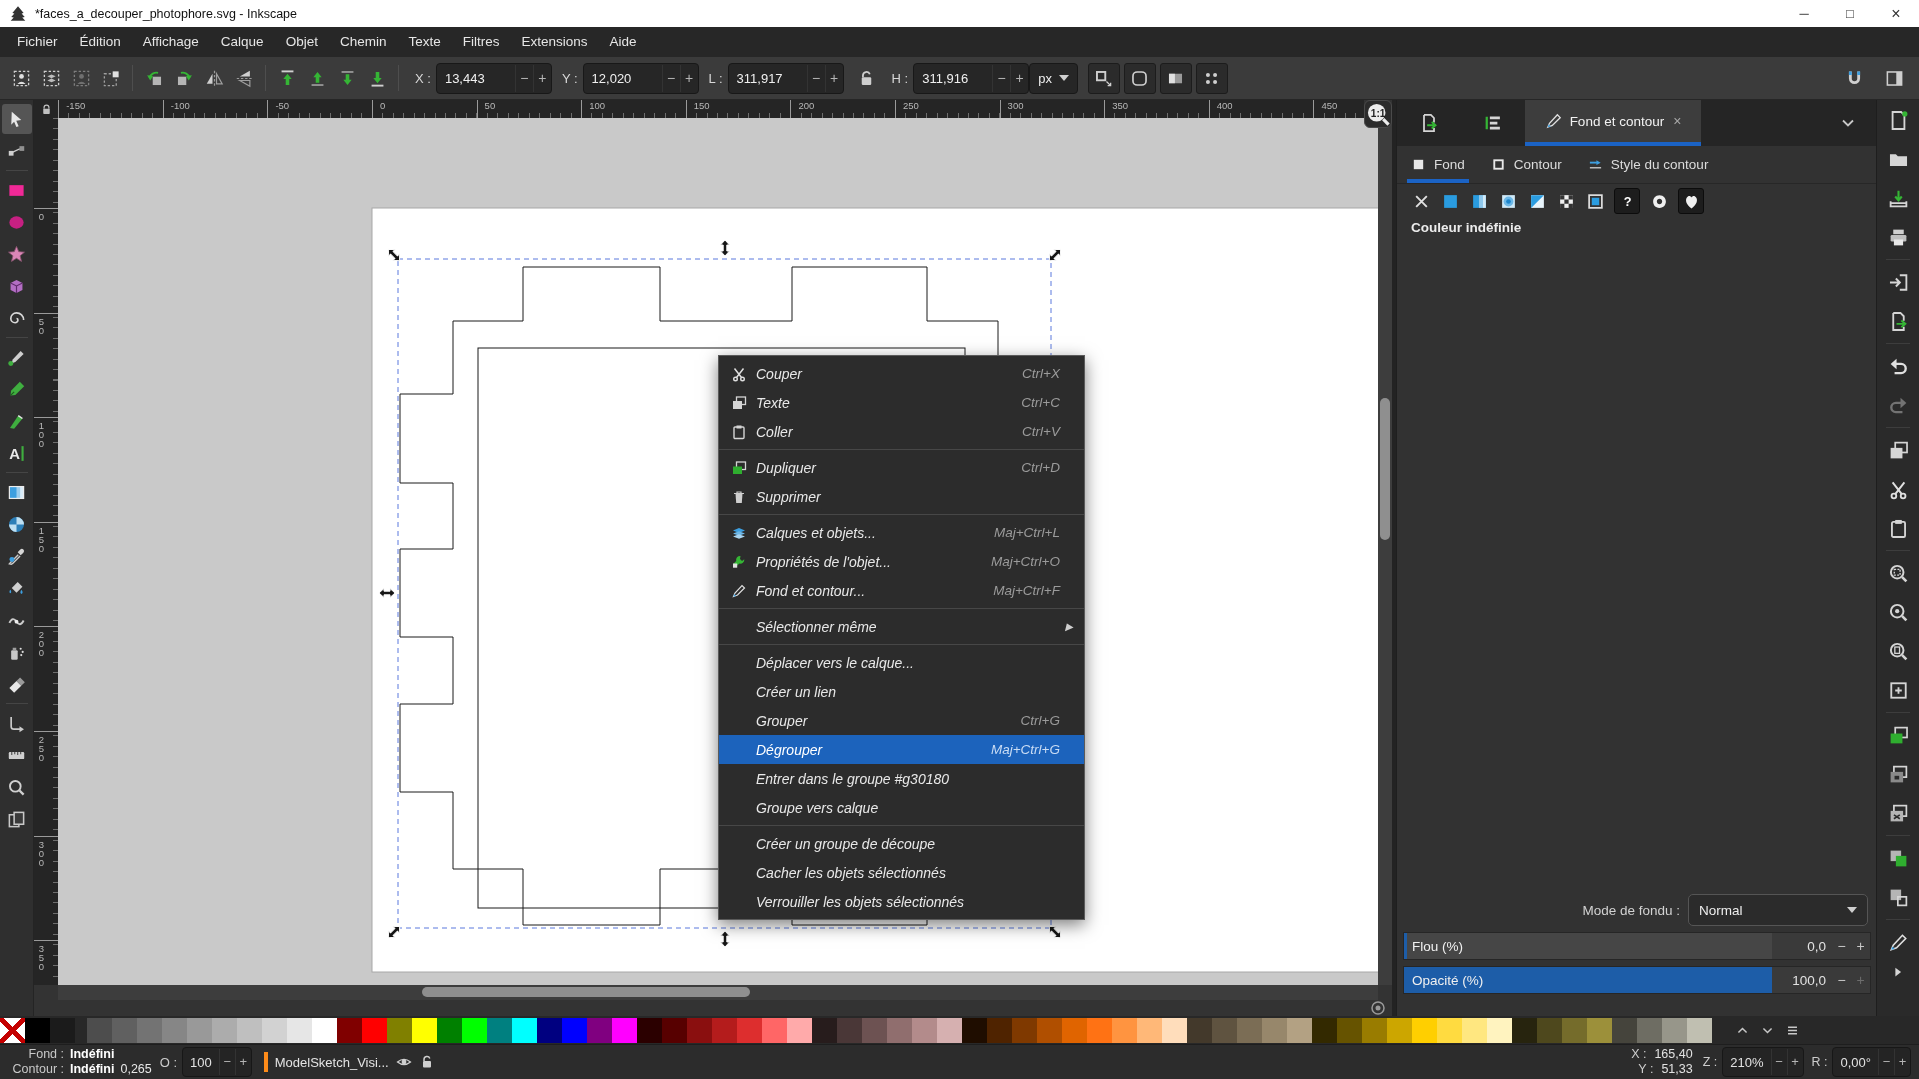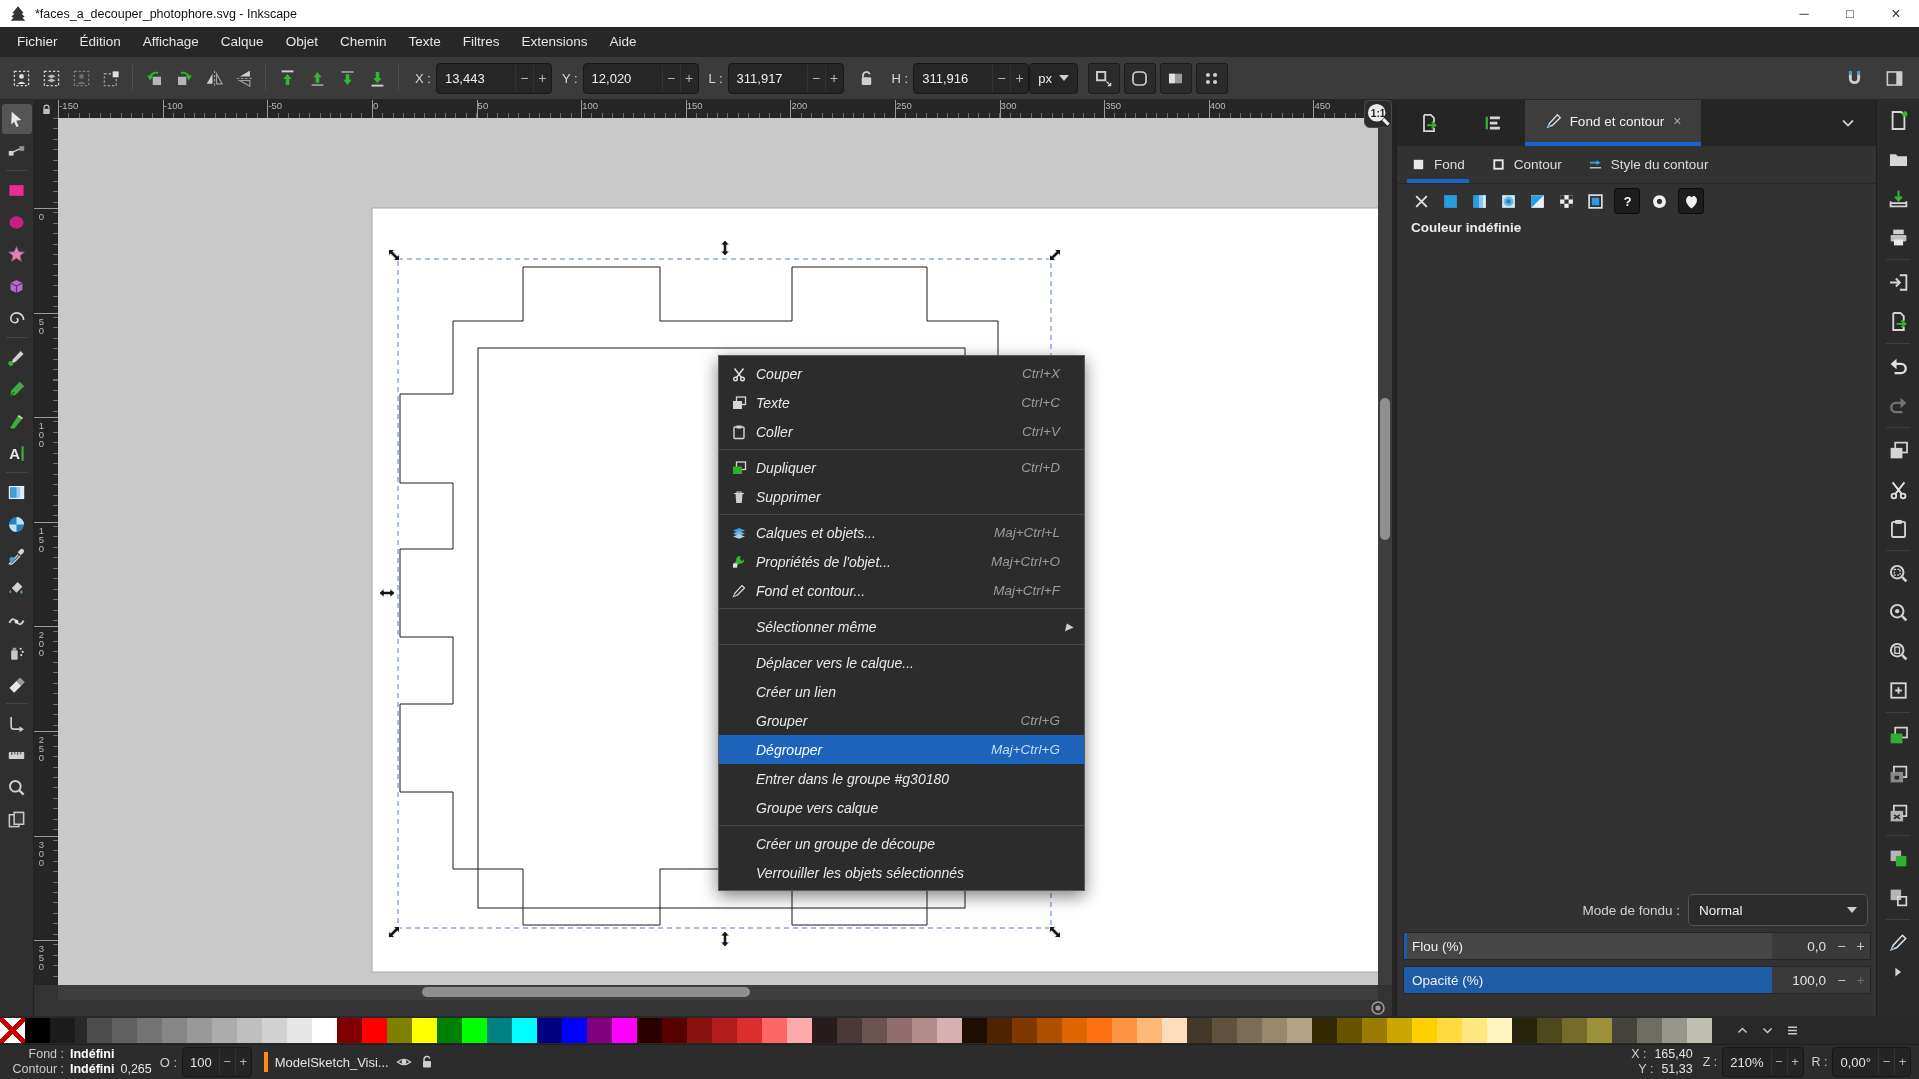--- a/index.html
+++ b/index.html
@@ -44,21 +44,21 @@
   .canvaszone{position:absolute;left:34px;top:100px;width:1358px;height:916px;background:#333;}
   .rcorner{position:absolute;left:0;top:0;width:24px;height:18px;background:#252525;display:flex;align-items:center;justify-content:center;}
   .rcorner svg{width:13px;height:13px}
   .hruler{position:absolute;left:24px;top:0;width:1306px;height:18px;background:#252525;
           background-image:repeating-linear-gradient(to right,#6e6e6e 0 1px,transparent 1px 10.46px);
           background-size:100% 5px;background-position:0 100%;background-repeat:no-repeat;overflow:hidden;}
   .vruler{position:absolute;left:0;top:18px;width:24px;height:867px;background:#252525;
           background-image:repeating-linear-gradient(to bottom,#6e6e6e 0 1px,transparent 1px 10.46px);
           background-size:5px 100%;background-position:100% 0;background-repeat:no-repeat;overflow:hidden;}
   .htick{position:absolute;top:0;width:1px;height:18px;background:#9a9a9a;}
-  .htick span{position:absolute;left:1px;top:0px;font-size:9.5px;color:#b8b8b8;white-space:nowrap}
+  .htick span{position:absolute;left:8px;top:0px;font-size:9.5px;color:#b8b8b8;white-space:nowrap}
   .vtick{position:absolute;left:0;height:1px;width:24px;background:#9a9a9a;}
   .vtick span{position:absolute;left:2px;top:3px;font-size:9.5px;color:#b8b8b8;writing-mode:vertical-lr;text-orientation:upright;letter-spacing:-2px;}
   .canvas{position:absolute;left:24px;top:18px;width:1320px;height:867px;}
   .zoom11{position:absolute;left:1330px;top:0px;width:26px;height:26px;background:#2b2b2b;border:1px solid #4a4a4a;border-radius:6px;display:flex;align-items:center;justify-content:center;z-index:3}
   .vscroll{position:absolute;left:1344px;top:18px;width:14px;height:867px;background:#3d3d3d;}
   .vscroll .thumb{position:absolute;left:2px;width:10px;border-radius:5px;background:#8f8f8f;}
   .hscroll{position:absolute;left:24px;top:885px;width:1320px;height:15px;background:#3d3d3d;}
   .hscroll .thumb{position:absolute;top:2px;height:10px;border-radius:5px;background:#8f8f8f;}
   .bstrip{position:absolute;left:0;top:900px;width:1358px;height:16px;background:#333;display:flex;justify-content:flex-end;align-items:center;padding-right:6px;box-sizing:border-box}
   .splitter{position:absolute;left:1392px;top:100px;width:4px;height:916px;background:#232323;}
@@ -1216,19 +1216,25 @@
       </div>
       <div class="msep"></div>
       <div class="mi">
         <span class="micon"></span>
         <span class="mlabel">Créer un groupe de découpe</span>
         <span class="mshort"></span>
         <span class="marrow"></span>
       </div>
       <div class="mi">
         <span class="micon"></span>
+        <span class="mlabel">Cacher les objets sélectionnés</span>
+        <span class="mshort"></span>
+        <span class="marrow"></span>
+      </div>
+      <div class="mi">
+        <span class="micon"></span>
         <span class="mlabel">Verrouiller les objets sélectionnés</span>
         <span class="mshort"></span>
         <span class="marrow"></span>
       </div>
     </div>
 
 </div>
 
 </body></html>

